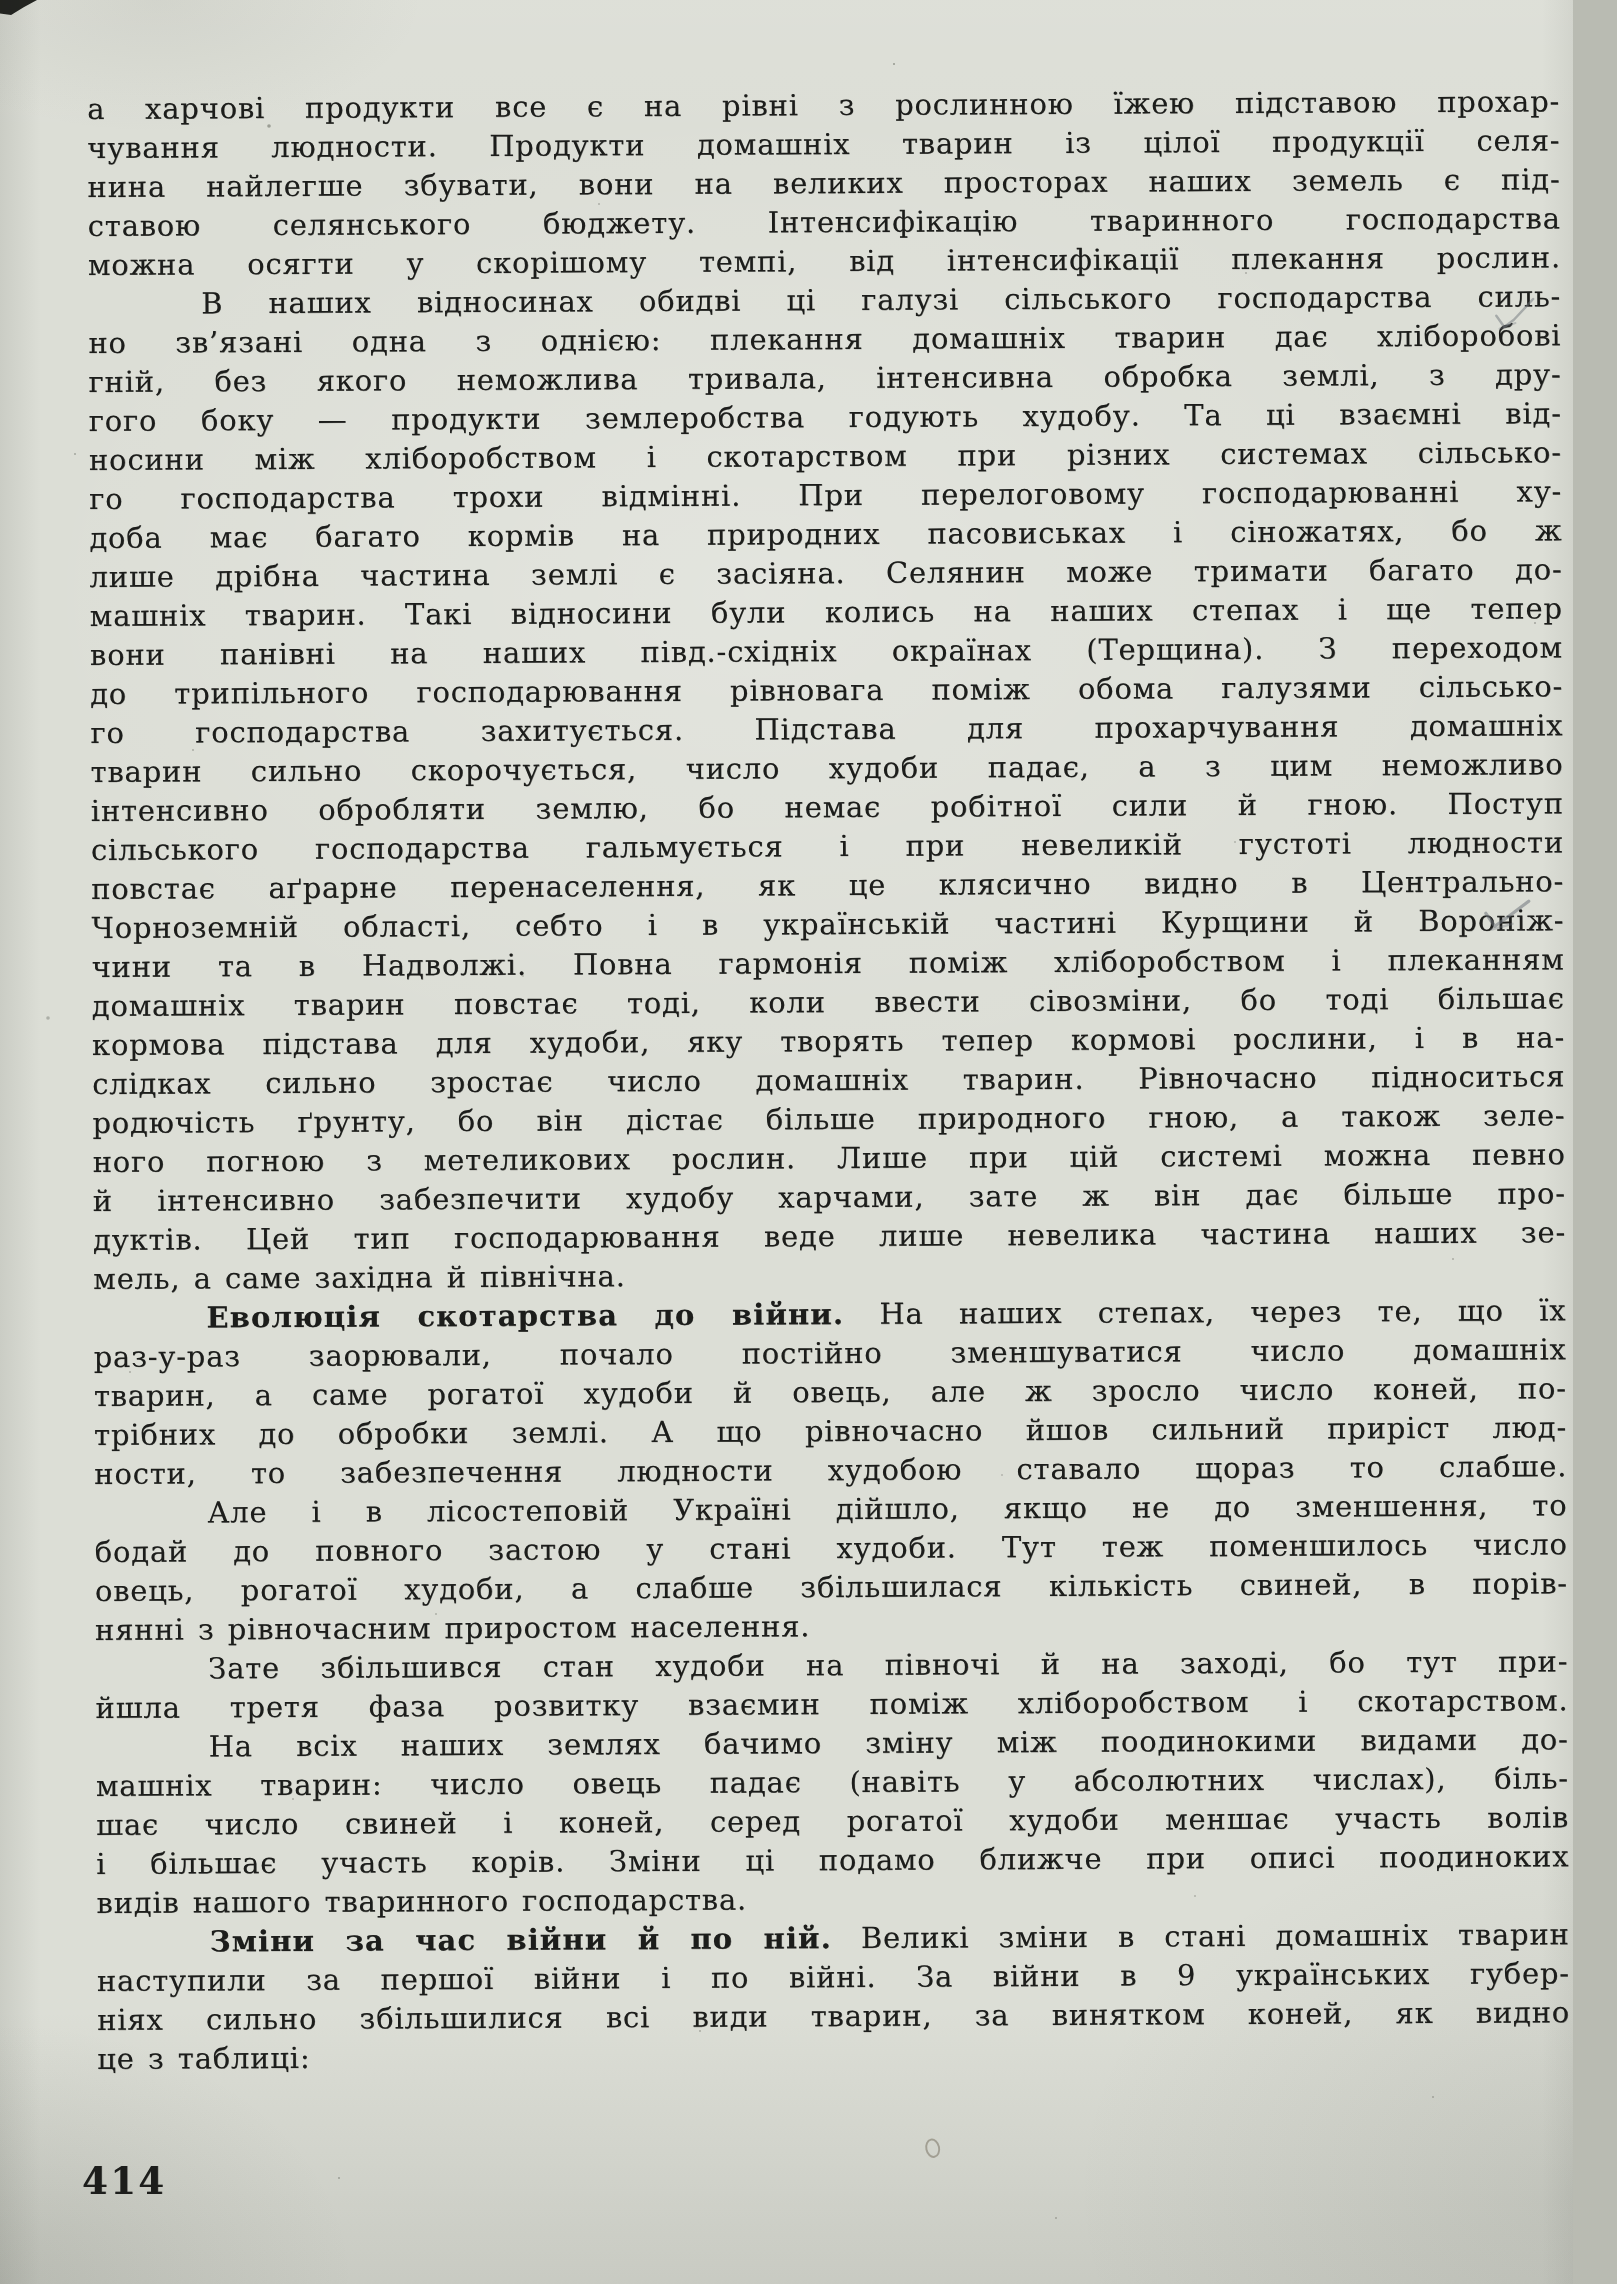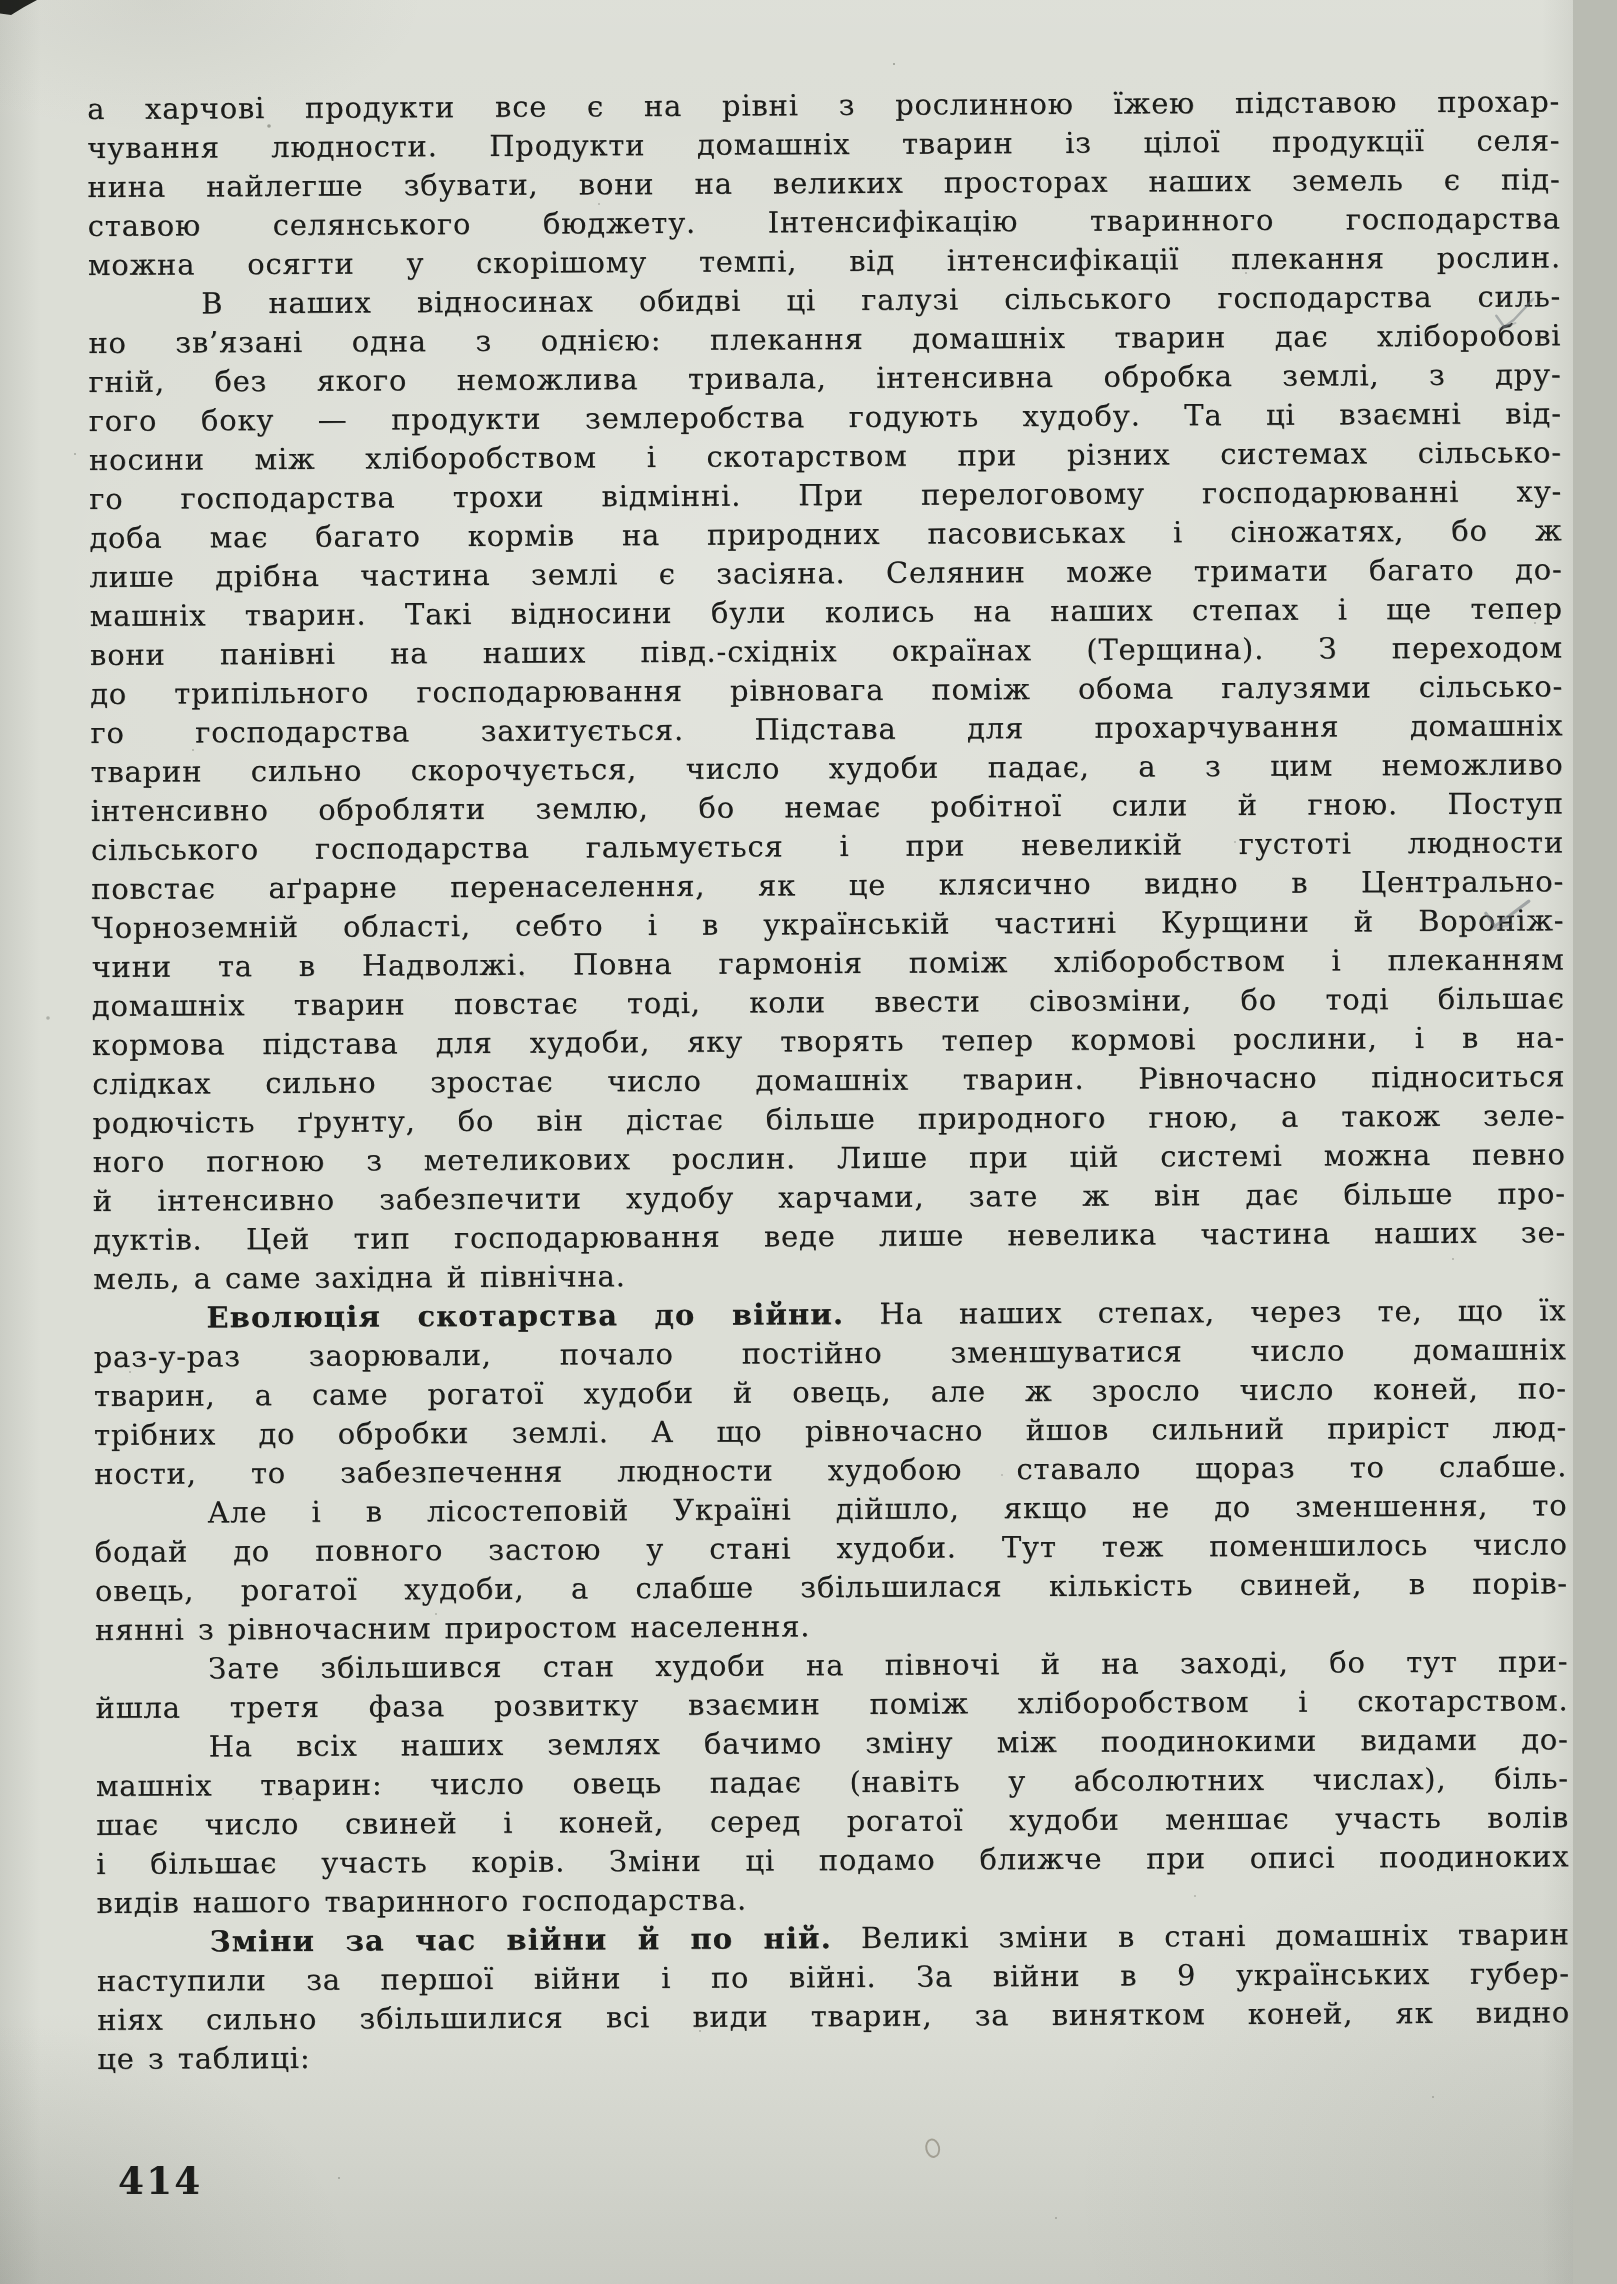--- a/index.html
+++ b/index.html
@@ -50,21 +50,20 @@
     letter-spacing: 1.1px;
   }
   .page-number {
     position: absolute;
     left: 82px;
     top: 2159px;
     font-size: 37px;
     font-weight: bold;
     letter-spacing: 2.4px;
     text-shadow: 0.4px 0.4px 0.6px rgba(28,28,26,0.5);
-    margin-left: 36px;
   }
   .corner-blot {
     position: absolute;
     left: 0; top: 0;
     width: 37px; height: 19.3px;
     background: #141511;
     clip-path: polygon(0 0, 100% 0, 64% 38%, 30% 78%, 0 70%);
     opacity: 0.92;
   }
   .mark { position: absolute; pointer-events: none; }

